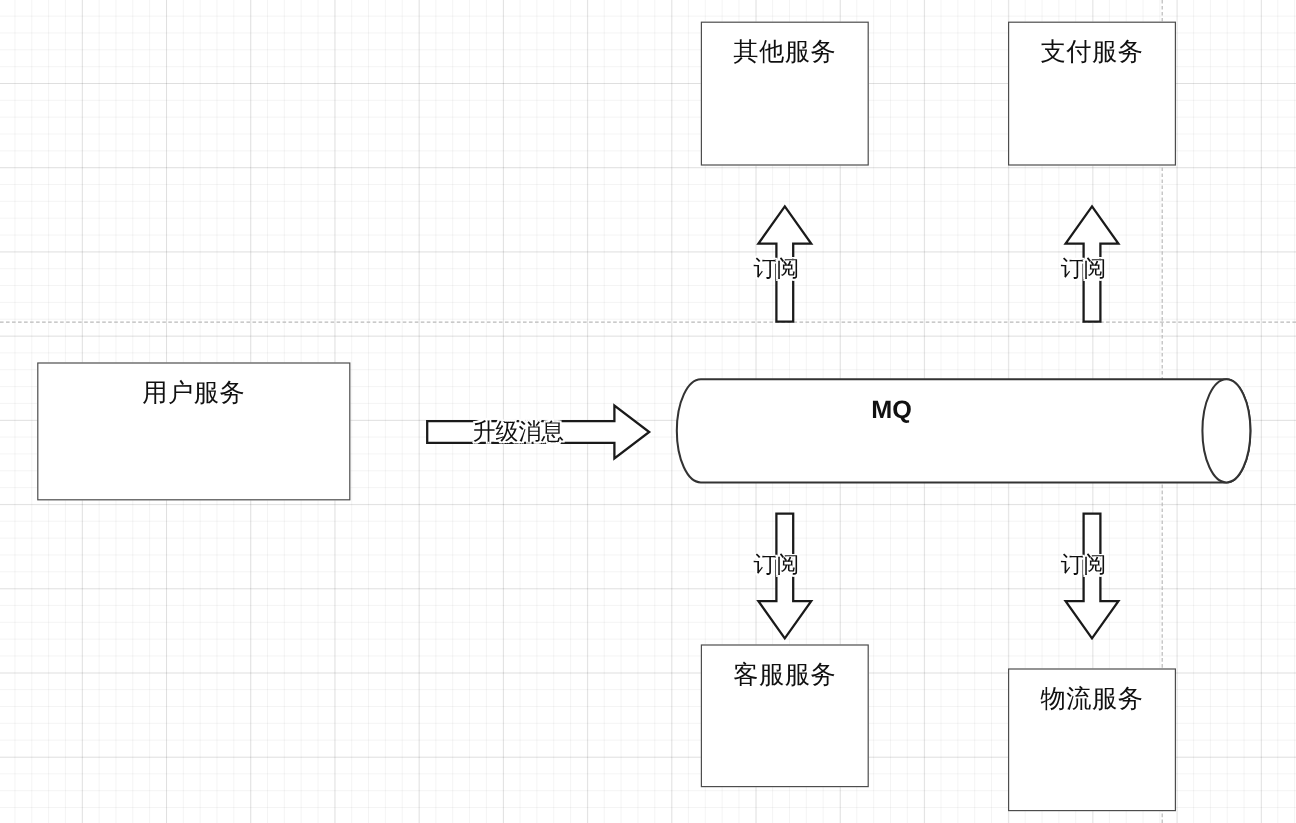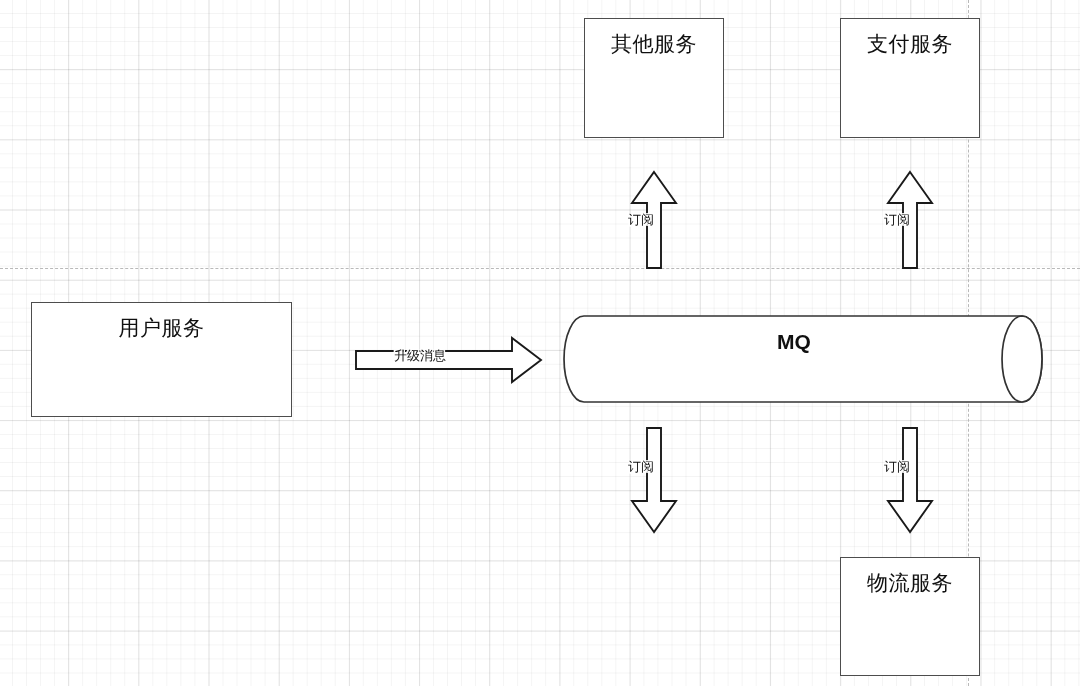--- a/index.html
+++ b/index.html
@@ -70,21 +70,21 @@
   }
   .cyl-label {
     position: absolute;
     font-size: 21px;
     font-weight: 700;
     color: #101010;
     white-space: nowrap;
   }
   .edge-label {
     position: absolute;
-    font-size: 13px;
+    font-size: 19px;
     color: #101010;
     white-space: nowrap;
     text-shadow:
        1.5px 0 0 #fff, -1.5px 0 0 #fff, 0 1.5px 0 #fff, 0 -1.5px 0 #fff,
        1.5px 1.5px 0 #fff, -1.5px 1.5px 0 #fff, 1.5px -1.5px 0 #fff, -1.5px -1.5px 0 #fff;
   }
 </style>
 </head>
 <body>
 
@@ -126,26 +126,29 @@
   </div>
 
   <div class="node-box" style="left:584px; top:18px; width:140px; height:120px;">
     <span class="node-label">其他服务</span>
   </div>
 
   <div class="node-box" style="left:31px; top:302px; width:261px; height:115px;text-align:center;">
     <span class="node-label">用户服务</span>
   </div>
 
+  <div class="node-box" style="left:584px; top:537px; width:140px; height:119px;">
+    <span class="node-label">客服服务</span>
+  </div>
 
   <div class="node-box" style="left:840px; top:537px; width:140px; height:119px;margin-top:20px;">
     <span class="node-label">物流服务</span>
   </div>
 
-  <div class="cyl-label" style="left:777px; top:330px;">MQ</div>
+  <div class="cyl-label" style="left:726px; top:330px;">MQ</div>
 
   <div class="edge-label" style="left:394px; top:347px;font-family:Liberation Mono, monospace;">升级消息</div>
 
   <div class="edge-label" style="left:628px; top:211px;">订阅</div>
 
   <div class="edge-label" style="left:884px; top:211px;">订阅</div>
 
   <div class="edge-label" style="left:628px; top:458px;">订阅</div>
 
   <div class="edge-label" style="left:884px; top:458px;">订阅</div>

